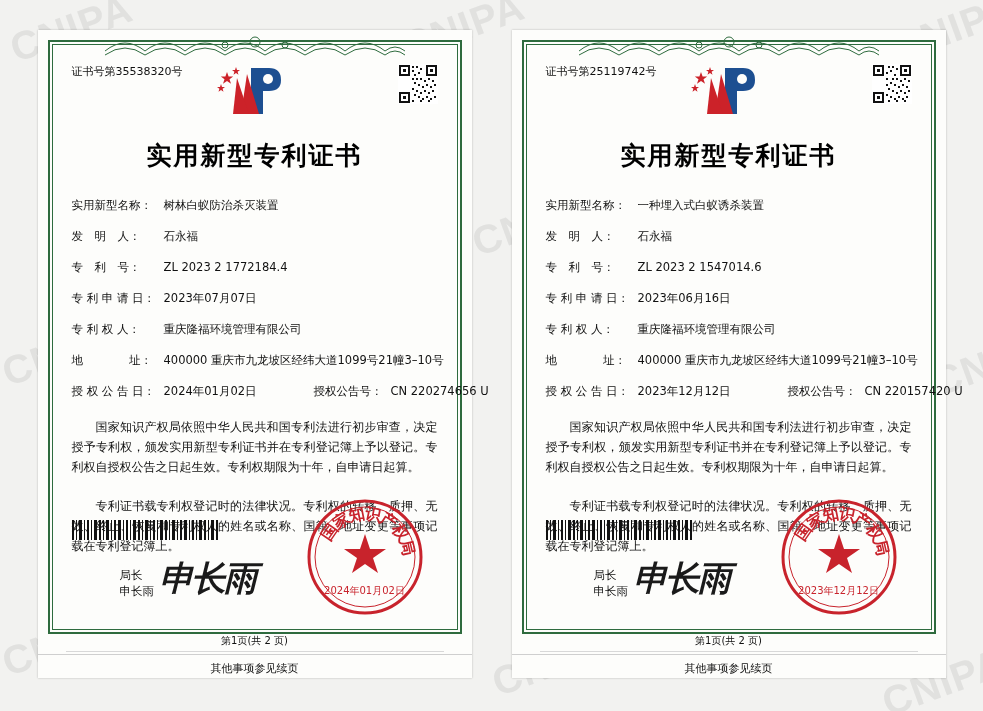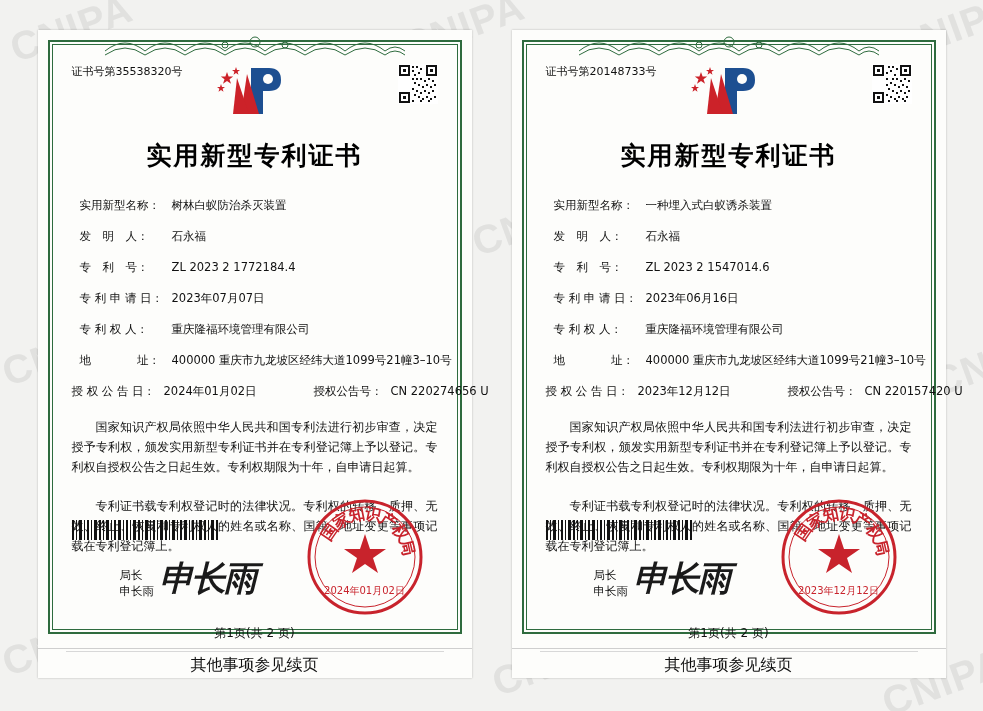--- a/index.html
+++ b/index.html
@@ -119,21 +119,20 @@
   .field {
     display: flex;
     align-items: baseline;
     margin-bottom: 16px;
     white-space: nowrap;
   }
   .f-label {
     width: 92px;
     flex: 0 0 92px;
     letter-spacing: 0px;
-    margin-left: 8px;
   }
   .f-sep { padding-right: 8px; }
   .f-value { }
   .field-two {
     display: flex;
     align-items: baseline;
     margin-bottom: 16px;
     white-space: nowrap;
     margin-top: 16px;
   }
@@ -194,33 +193,33 @@
     text-align: center;
     bottom: 22px;
     font-family: "DejaVu Sans", sans-serif;
     font-size: 10px;
     color: #c8232c;
     letter-spacing: 0px;
   }
   .page-num {
     position: absolute;
     left: 0; right: 0;
-    bottom: 36px;
+    bottom: 30px;
     text-align: center;
     font-family: "DejaVu Sans", sans-serif;
-    font-size: 12px;
+    font-size: 10px;
     color: #111;
   }
   .footer-note {
     position: absolute;
     left: 0; right: 0;
     bottom: 2px;
     text-align: center;
     font-family: "DejaVu Sans", sans-serif;
-    font-size: 16px;
+    font-size: 11px;
     color: #111;
     border-top: 1px solid #cfcfcf;
     padding-top: 6px;
   }
   .sep-line {
     position: absolute;
     left: 28px; right: 28px;
     bottom: 26px;
     height: 1px;
     background: #d8d8d8;
@@ -457,21 +456,21 @@
           <path d="M0 22 Q 20 8 40 22 Q 60 8 80 22 Q 100 8 120 22 Q 140 8 160 22 Q 180 8 200 22 Q 220 8 240 22 Q 260 8 280 22 Q 290 14 300 22"></path>
           <circle cx="150" cy="9" r="5"></circle>
           <circle cx="120" cy="12" r="3"></circle>
           <circle cx="180" cy="12" r="3"></circle>
         </g>
       </svg>
     </div>
 
     <div class="inner">
       <div class="cert-no">
-        <span>证书号第</span><span>20148733</span><span>号</span>
+        <span>证书号第</span><span>25119742</span><span>号</span>
       </div>
 
       <div class="logo">
         <svg width="96" height="54" viewBox="0 0 96 54">
           <path d="M44 4 L62 4 Q74 4 74 16 Q74 27 62 27 L56 27 L56 50 L44 50 Z" fill="#1d4f91"></path>
           <circle cx="61" cy="15" r="5" fill="#fdfdfb"></circle>
           <path d="M40 10 L52 50 L34 50 Z" fill="#cc2229"></path>
           <path d="M30 14 L42 50 L26 50 Z" fill="#cc2229"></path>
           <g fill="#cc2229">
             <polygon points="20,8 21.6,12.5 26.2,12.5 22.5,15.3 24,19.8 20,17 16,19.8 17.5,15.3 13.8,12.5 18.4,12.5"></polygon>

